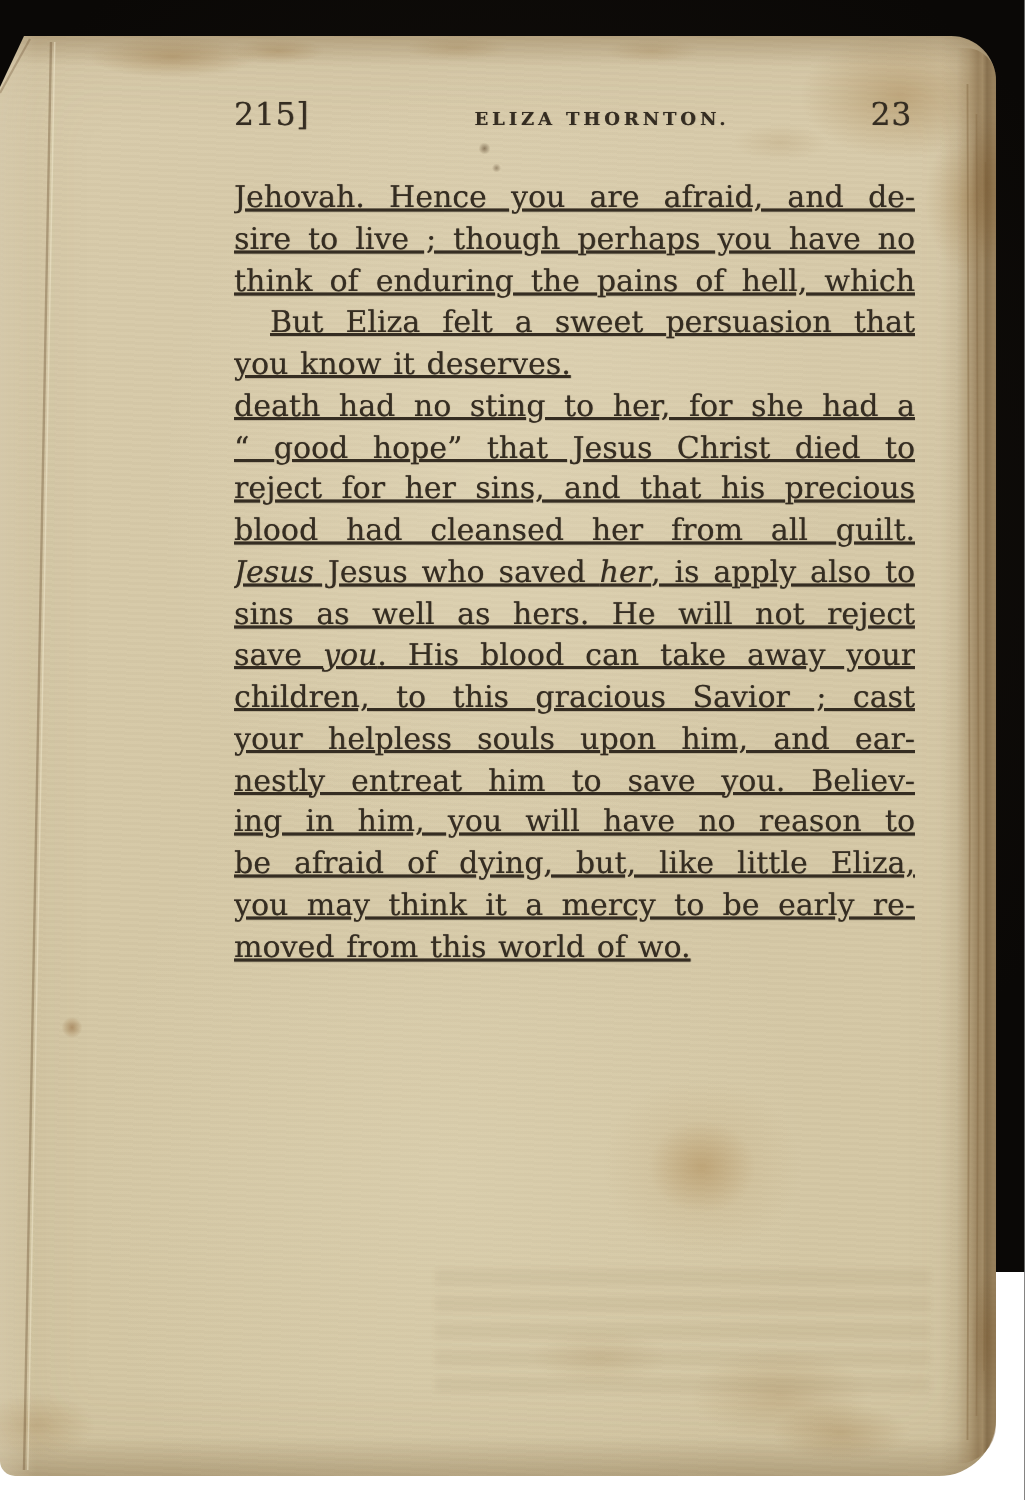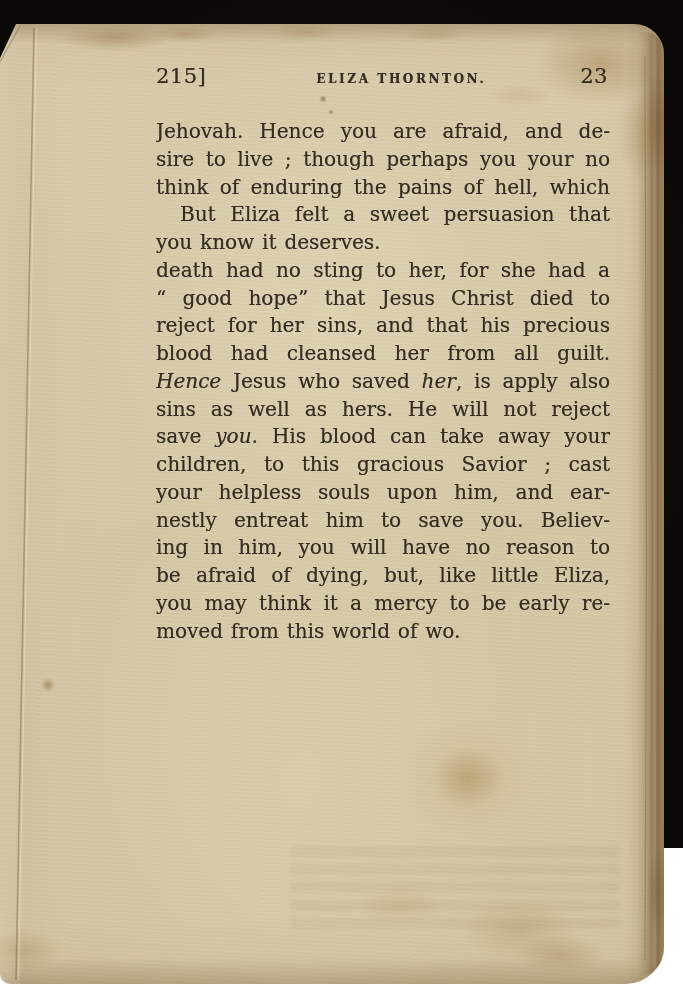--- a/index.html
+++ b/index.html
@@ -114,20 +114,21 @@
     text-shadow: .2px .2px .5px rgba(40,32,22,.55);
   }
   .body-text {
     position: absolute;
     left: 156px; top: 94px;
     width: 454px;
     font-size: 20px;
     color: var(--ink, #352d22);
     text-shadow: .2px .2px .5px rgba(40,32,22,.55);
     word-spacing: 1.5px;
+    text-decoration: underline;
   }
   .tline {
     height: 27.75px;
     line-height: 27.75px;
     overflow: hidden;
     text-align: left;
     white-space: normal;
   }
   .tline.just { text-align: justify; text-align-last: justify; }
   .tline.indent { text-indent: 24px; }
@@ -157,29 +158,29 @@
     <div class="ghost"></div>
 
     <div class="header">
       <span class="h-num">215]</span>
       <span class="h-title">ELIZA THORNTON.</span>
       <span class="h-num">23</span>
     </div>
 
     <div class="body-text">
         <div class="tline just"><span>Jehovah.  Hence you are afraid, and de-</span></div>
-        <div class="tline just"><span>sire to live ; though perhaps you your no</span></div>
+        <div class="tline just"><span>sire to live ; though perhaps you have no</span></div>
         <div class="tline just"><span>think of enduring the pains of hell, which</span></div>
         <div class="tline just indent"><span>But Eliza felt a sweet persuasion that</span></div>
         <div class="tline"><span>you know it deserves.</span></div>
         <div class="tline just"><span>death had no sting to her, for she had a</span></div>
         <div class="tline just"><span>“ good hope” that Jesus Christ died to</span></div>
         <div class="tline just"><span>reject for her sins, and that his precious</span></div>
         <div class="tline just"><span>blood had cleansed her from all guilt.</span></div>
-        <div class="tline just"><i>Hence</i><span> Jesus who saved </span><i>her</i><span>, is apply also to</span></div>
+        <div class="tline just"><i>Jesus</i><span> Jesus who saved </span><i>her</i><span>, is apply also to</span></div>
         <div class="tline just"><span>sins as well as hers.  He will not reject</span></div>
         <div class="tline just"><span>save </span><i>you</i><span>.  His blood can take away your</span></div>
         <div class="tline just"><span>children, to this gracious Savior ; cast</span></div>
         <div class="tline just"><span>your helpless souls upon him, and ear-</span></div>
         <div class="tline just"><span>nestly entreat him to save you.  Believ-</span></div>
         <div class="tline just"><span>ing in him, you will have no reason to</span></div>
         <div class="tline just"><span>be afraid of dying, but, like little Eliza,</span></div>
         <div class="tline just"><span>you may think it a mercy to be early re-</span></div>
         <div class="tline"><span>moved from this world of wo.</span></div>
       </div>

